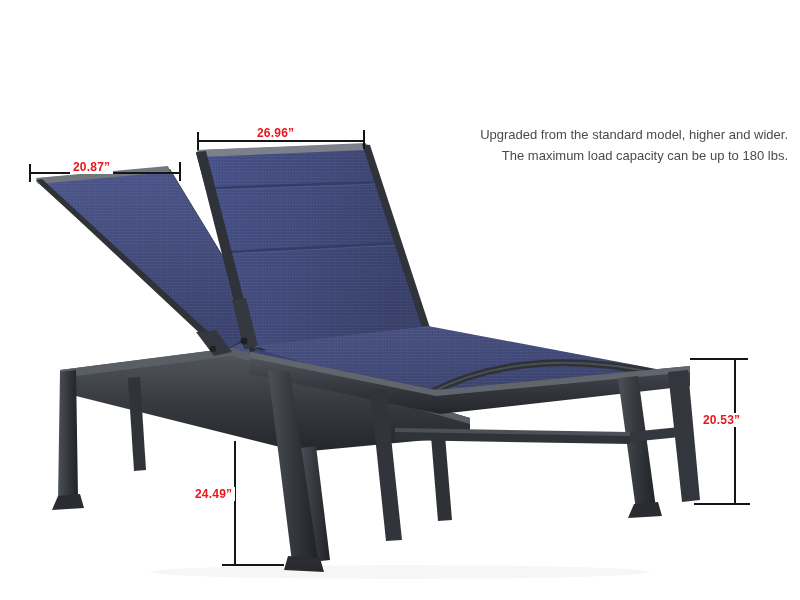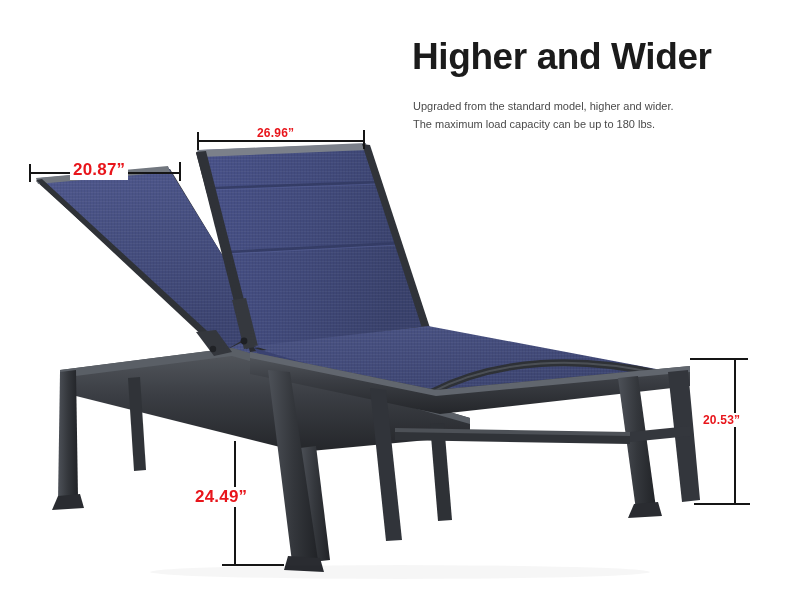--- a/index.html
+++ b/index.html
@@ -24,25 +24,26 @@
     font-size: 37px;
     font-weight: bold;
     color: #1b1b1b;
     letter-spacing: -0.4px;
     white-space: nowrap;
     line-height: 1.05;
   }
   #subcopy {
     position: absolute;
     left: 413px;
-    top: 98px;
+    top: 124px;
     width: 375px;
-    font-size: 11px;
+    font-size: 13px;
     color: #4a4a4a;
     line-height: 1.62;
+    text-align: right;
   }
   #subcopy div { white-space: nowrap; }
 
   
   .dim-line-h {
     position: absolute;
     height: 2px;
     background: #151515;
   }
   .dim-line-v {
@@ -57,21 +58,21 @@
   }
   .dim-tick-h {           
     position: absolute;
     height: 2px;
     background: #151515;
   }
   .dim-label {
     position: absolute;
     color: #e8151b;
     font-weight: bold;
-    font-size: 17px;
+    font-size: 12px;
     letter-spacing: 0.2px;
     background: #ffffff;
     padding: 0 3px;
     white-space: nowrap;
   }
   .dim-label.big { font-size: 12px; }
 
   
   #art {
     position: absolute;
@@ -194,21 +195,20 @@
       <polygon points="668,372 688,370 700,500 682,502" fill="#33363c"></polygon>
 
       <polygon points="630,432 690,426 690,436 630,442" fill="#34373d"></polygon>
       <polygon points="395,430 630,434 630,444 395,440" fill="#303338"></polygon>
       <polygon points="395,428 630,432 630,436 395,432" fill="#4d5157"></polygon>
     </g>
 
     <ellipse cx="400" cy="572" rx="250" ry="7" fill="#000000" opacity="0.035"></ellipse>
   </svg>
 
-  <div id="headline">Higher and Wider</div>
   <div id="subcopy">
     <div>Upgraded from the standard model, higher and wider.</div>
     <div>The maximum load capacity can be up to 180 lbs.</div>
   </div>
 
   <div>
     <div class="dim-tick-v" style="left:29px; top:164px; height:18px;"></div>
     <div class="dim-line-h" style="left:29px; top:172px; width:152px;"></div>
     <div class="dim-tick-v" style="left:179px; top:162px; height:19px;"></div>
     <div class="dim-label" style="left:70px; top:160px;">20.87”</div>

